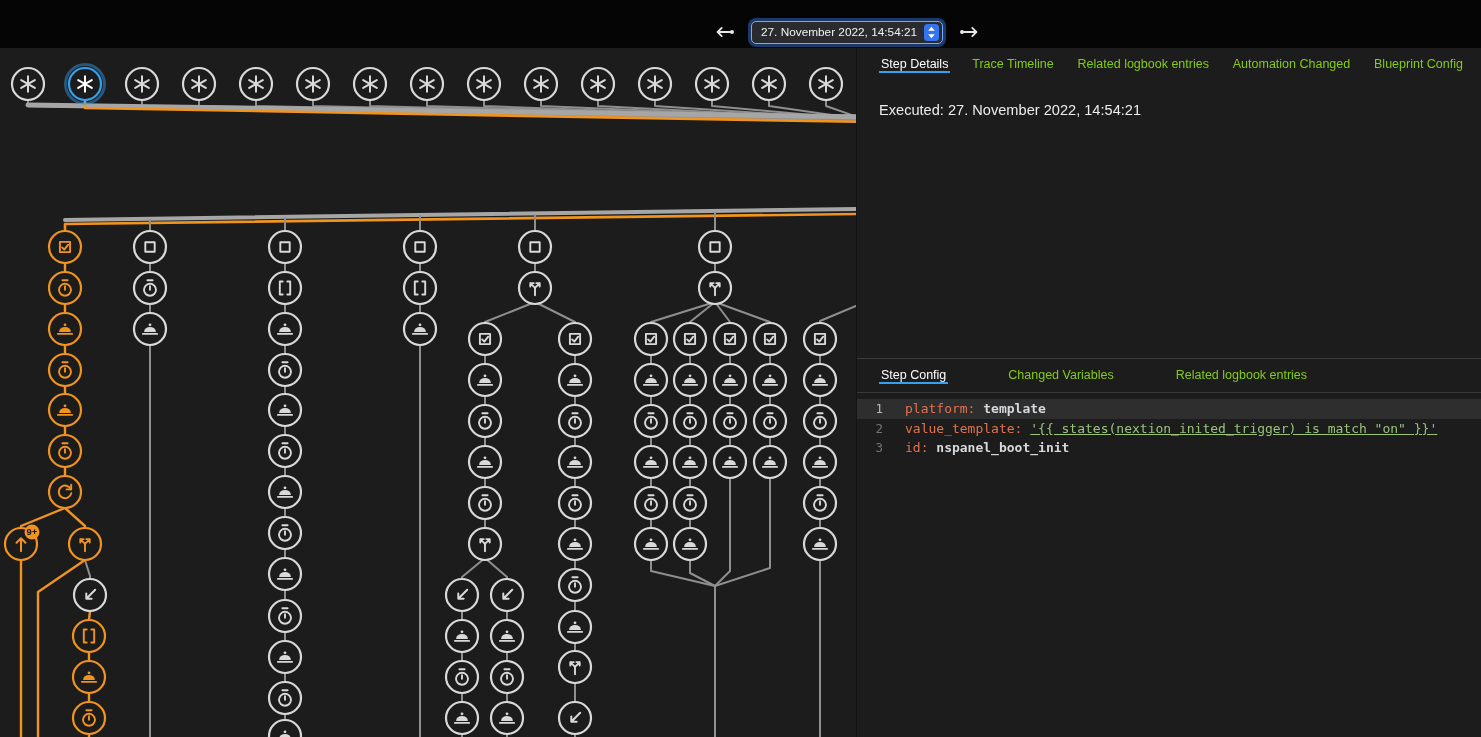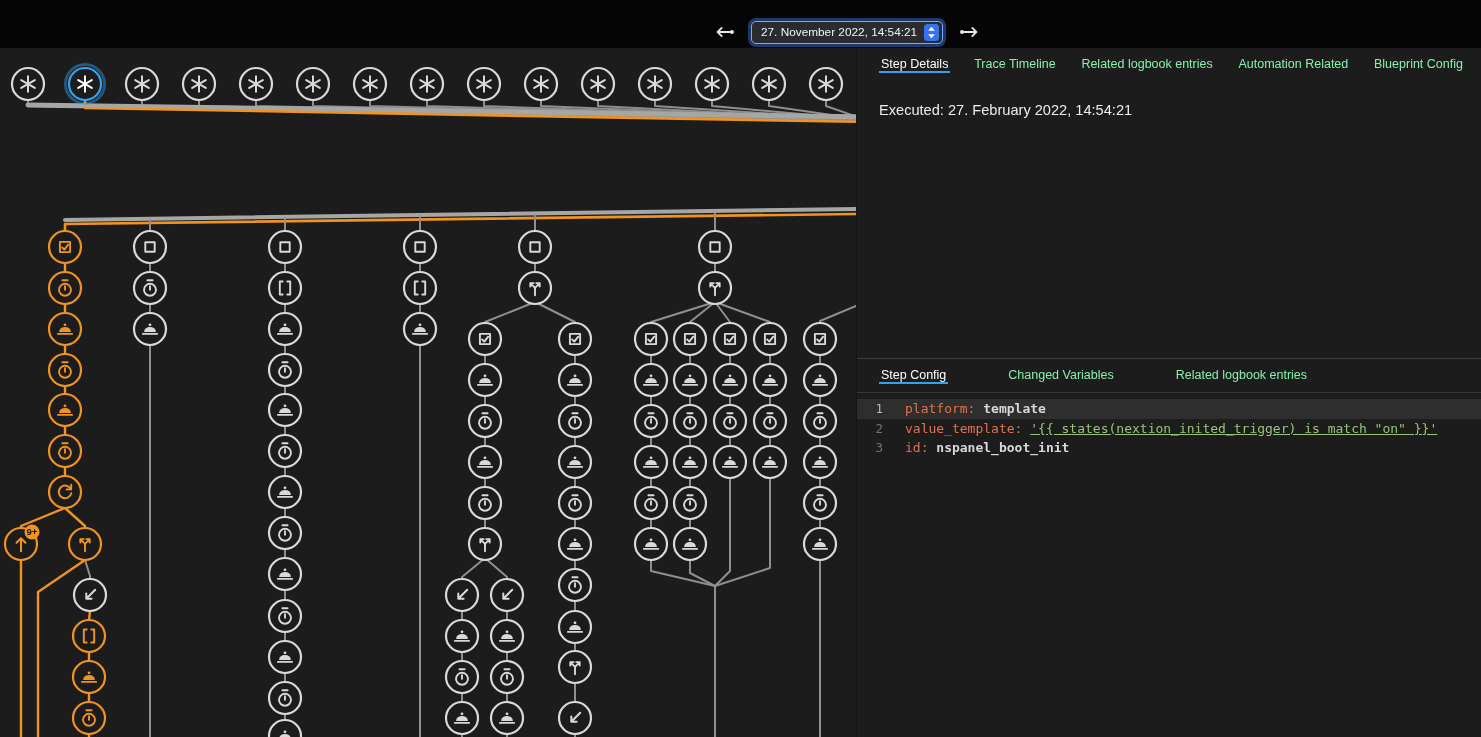--- a/index.html
+++ b/index.html
@@ -15,21 +15,21 @@
   .run-select-value{font-size:11.8px;color:#f2f2f2;white-space:nowrap;}
   .run-select-stepper{width:15px;height:17px;background:#3574f0;border-radius:3.5px;display:flex;
     flex-direction:column;align-items:center;justify-content:center;gap:1px;}
 
   
   .graph-pane{position:absolute;top:48px;left:0;width:856px;height:689px;background:var(--bg,#1c1c1c);overflow:hidden;}
 
   
   .details-pane{position:absolute;top:48px;left:856px;right:0;bottom:0;background:var(--bg,#1c1c1c);border-left:1px solid #131313;}
   .tabs{display:flex;align-items:center;}
-  .tab{font-size:12.5px;color:#86efac;display:flex;align-items:center;padding:0 2px;border-bottom:2px solid transparent;cursor:pointer;white-space:nowrap;}
+  .tab{font-size:12.5px;color:#84cc16;display:flex;align-items:center;padding:0 2px;border-bottom:2px solid transparent;cursor:pointer;white-space:nowrap;}
   .tab.active{color:#ffffff;border-bottom-color:var(--accent,#35a0ee);}
   .tabs-top{height:34px;justify-content:space-between;padding:0 16px 0 22px;}
   .executed{margin:20px 22px 0 22px;font-size:14.6px;color:#ececec;}
   .panel-lower{position:absolute;top:310px;left:0;right:0;bottom:0;border-top:1px solid #3c3c3c;background:var(--bg,#1c1c1c);}
   .tabs-bottom{height:33px;gap:58px;padding:0 0 0 22px;border-bottom:1px solid #383838;}
 
   
   .code-editor{margin-top:6px;font-family:"DejaVu Sans Mono",monospace;font-size:13px;cursor:text;}
   .code-row{display:flex;line-height:19.5px;}
   .code-row.active{background:#2e2e2e;}
@@ -943,24 +943,24 @@
           </g>
         </g>
       </svg>
   </div>
 
   <aside class="details-pane">
     <nav class="tabs tabs-top">
         <div class="tab active">Step Details</div>
         <div class="tab">Trace Timeline</div>
         <div class="tab">Related logbook entries</div>
-        <div class="tab">Automation Related</div>
+        <div class="tab">Automation Changed</div>
         <div class="tab">Blueprint Config</div>
       </nav>
-    <div class="executed">Executed: 27. February 2022, 14:54:21</div>
+    <div class="executed">Executed: 27. November 2022, 14:54:21</div>
     <div class="panel-lower">
       <nav class="tabs tabs-bottom">
           <div class="tab active">Step Config</div>
           <div class="tab">Changed Variables</div>
           <div class="tab">Related logbook entries</div>
         </nav>
       <div class="code-editor">
           <div class="code-row active">
             <span class="gutter">1</span>
             <span class="code-text"><span class="tok-key">platform:</span><span class="tok-plain"> template</span></span>

